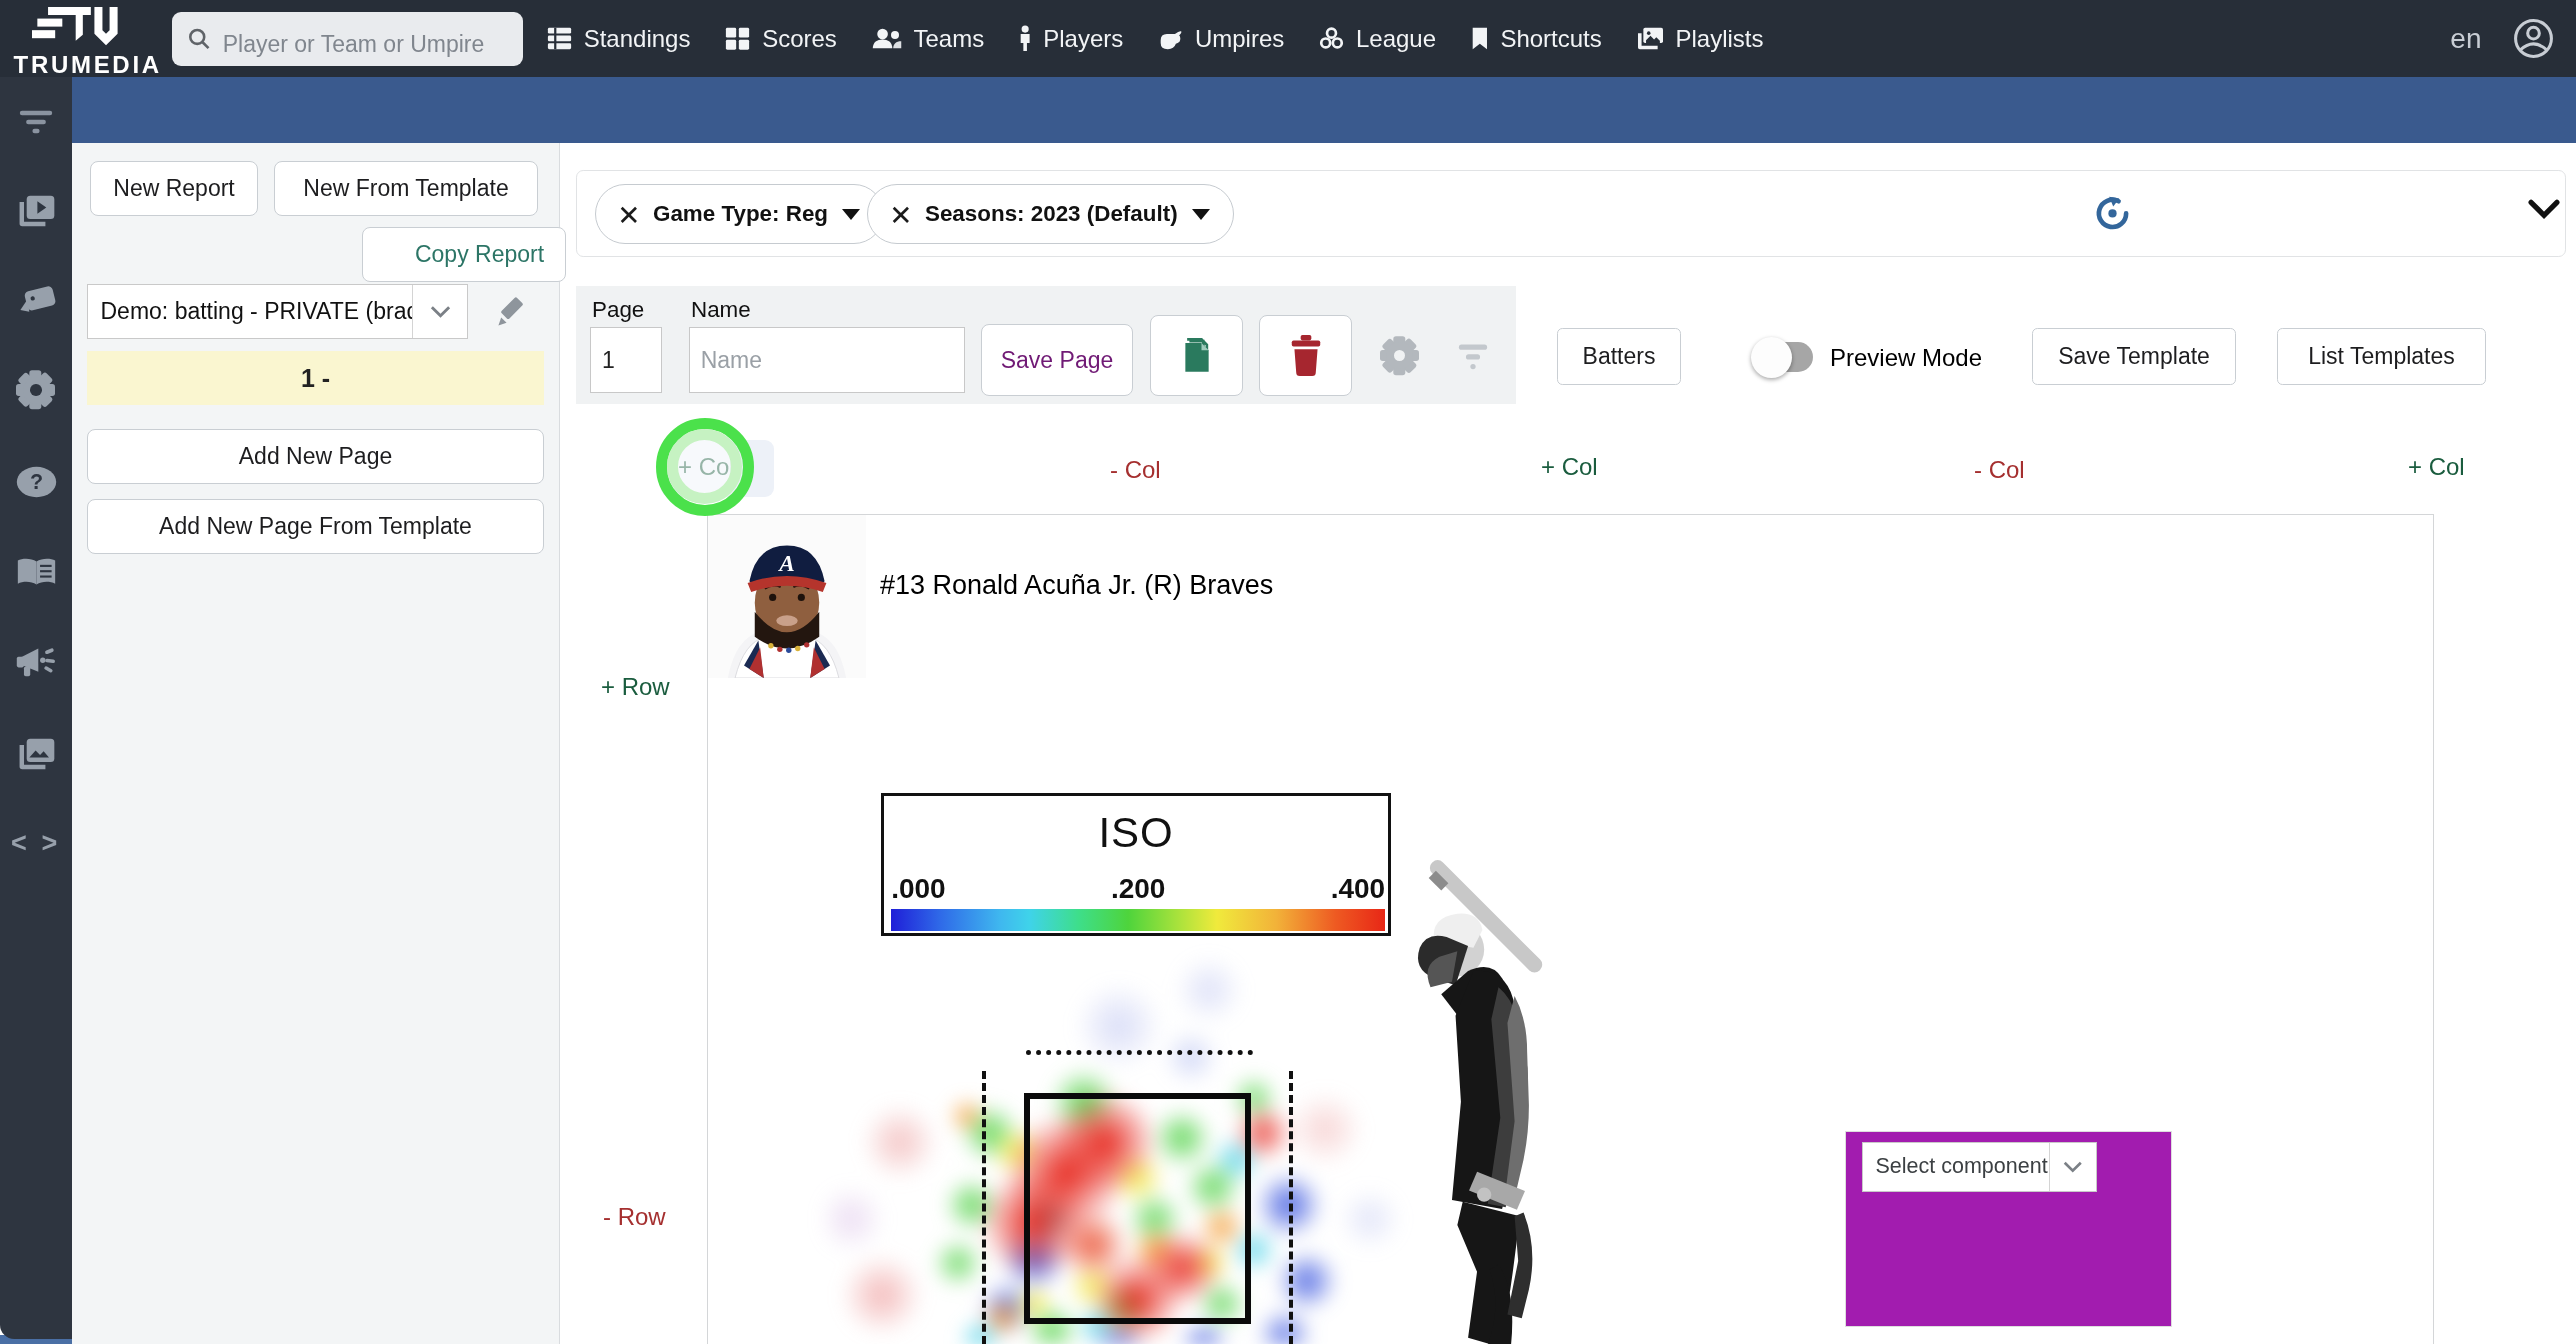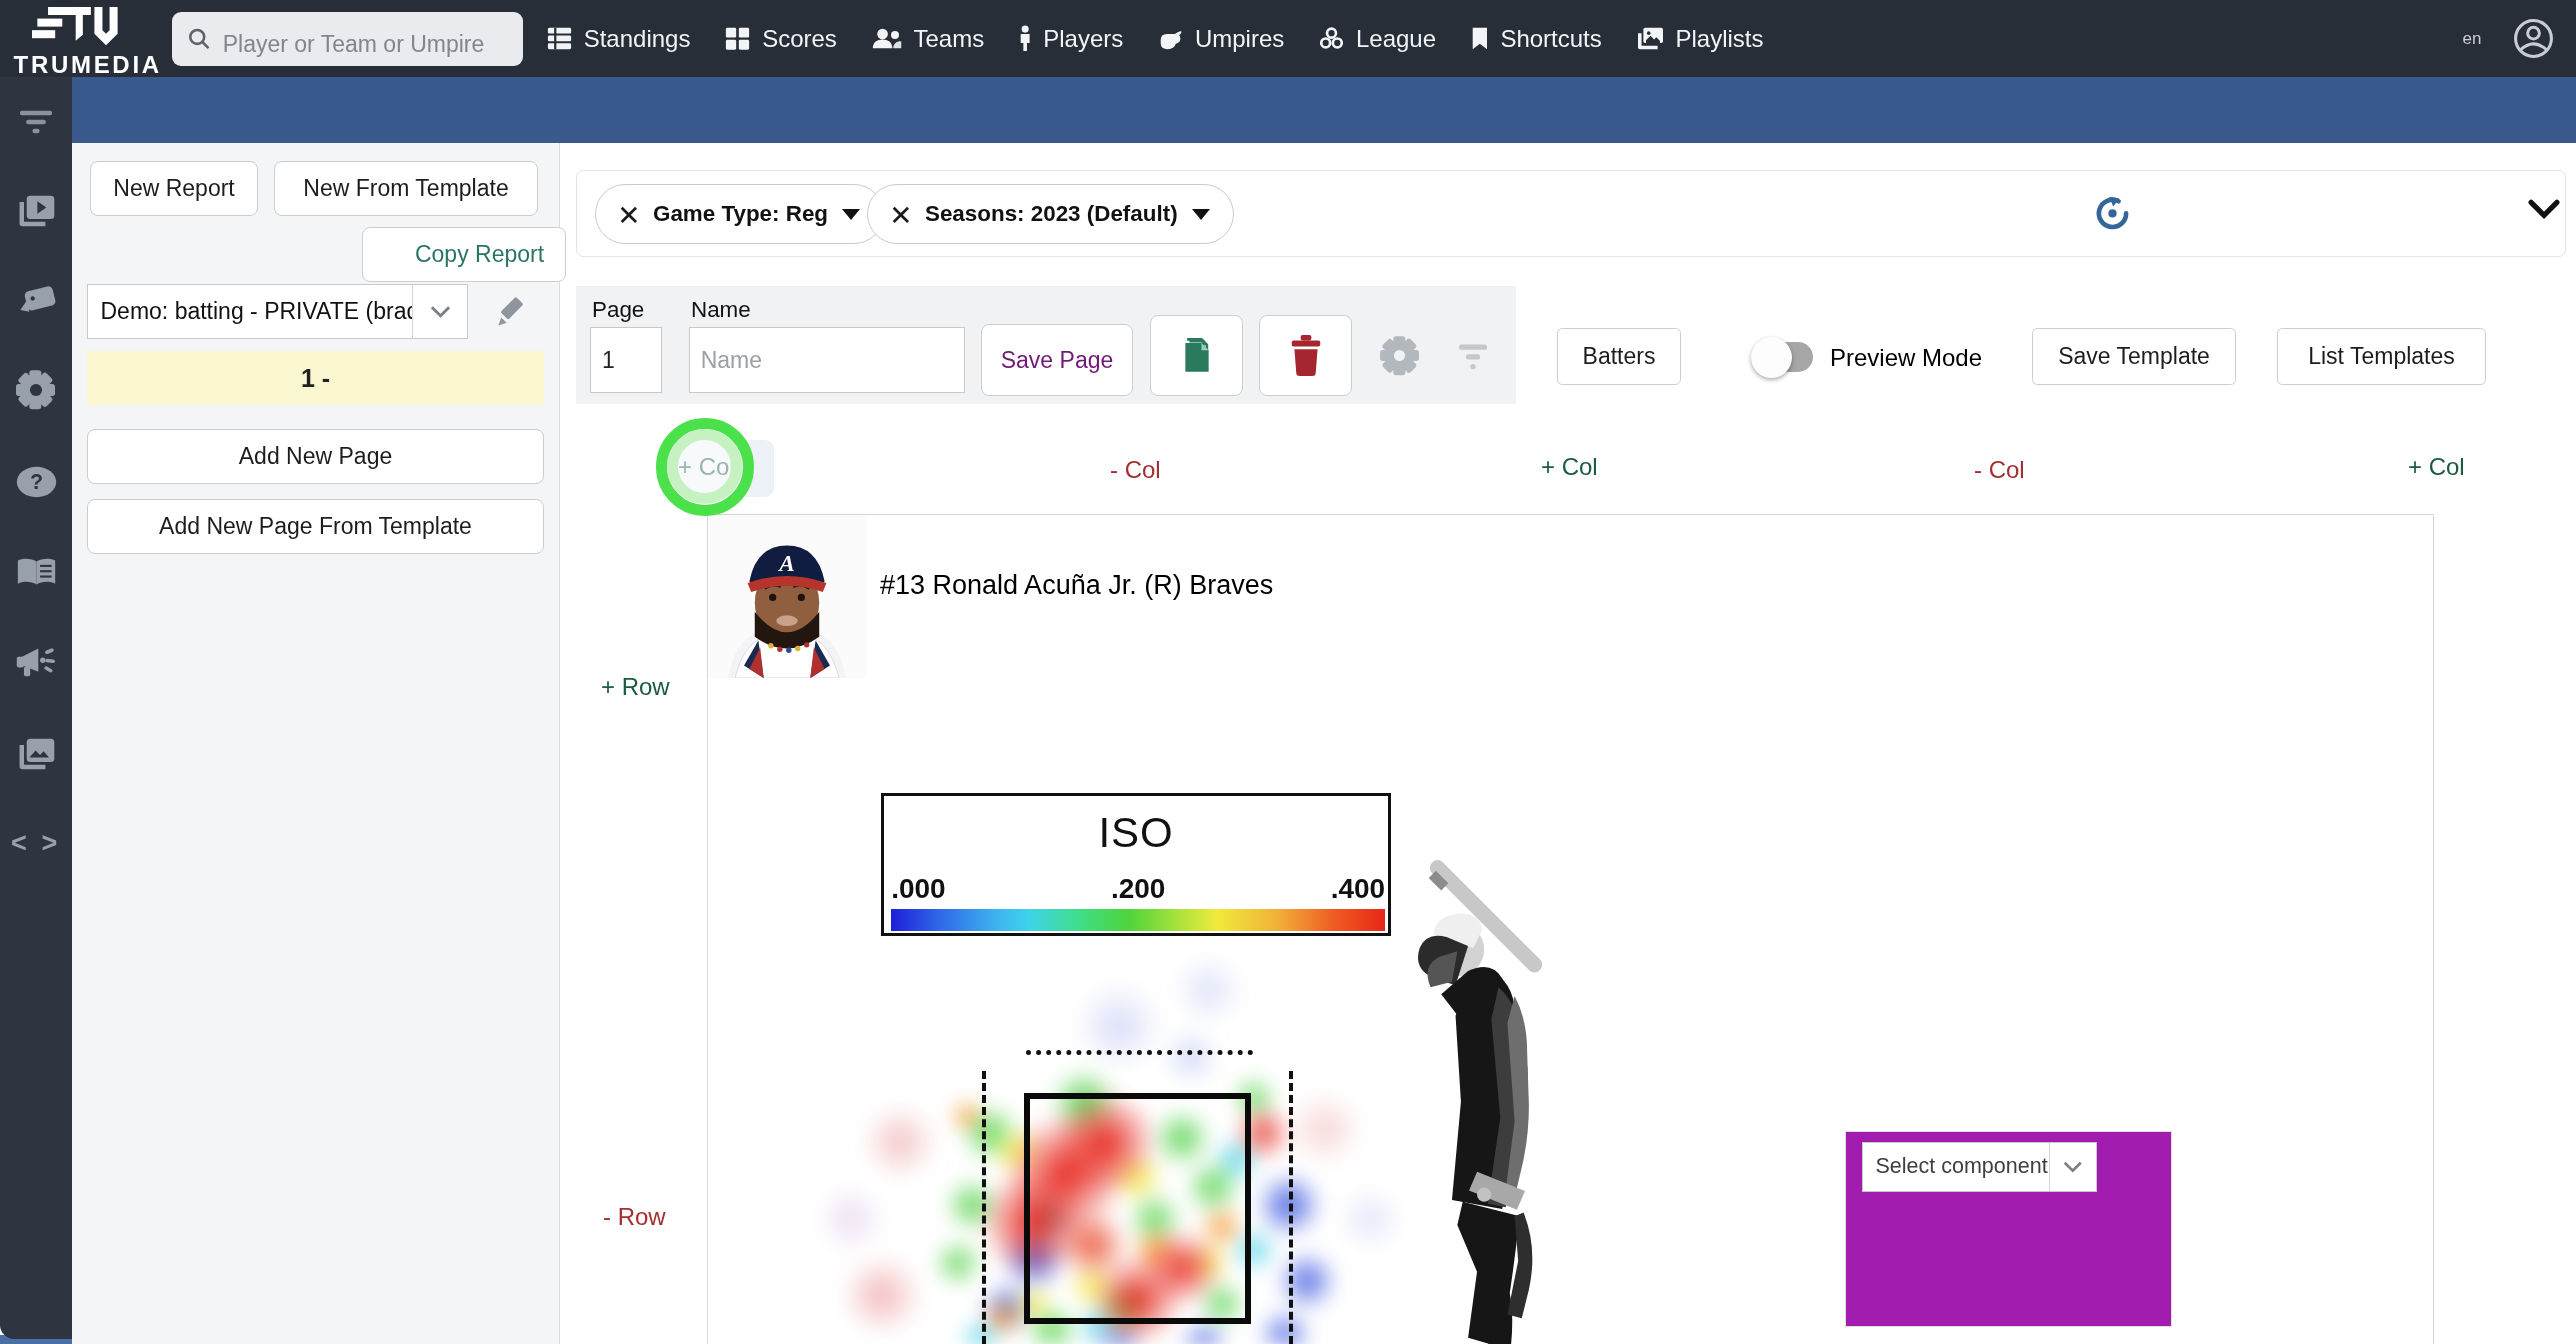--- a/index.html
+++ b/index.html
@@ -17,21 +17,21 @@
     background:#e9ebee; border-radius:9px; display:flex; align-items:center; padding:0 14.3px; }
   .nav-search input { border:none; outline:none; background:transparent; font-size:23px;
     color:#333; width:286px; margin-left:10.7px; font-family:"Liberation Sans",sans-serif;margin-top:12px; }
   .nav-search input::placeholder { color:#80868e; }
   .nav-items { position:absolute; left:546px; top:0; height:77px; display:flex;
     align-items:center; gap:34px; }
   .nav-item { display:flex; align-items:center; gap:10.7px; color:#f2f4f6; font-size:24px;
     cursor:pointer; white-space:nowrap; }
   .nav-right { position:absolute; right:21.5px; top:0; height:77px; display:flex;
     align-items:center; gap:30px; }
-  .nav-lang { color:#c8cdd4; font-size:17px; }
+  .nav-lang { color:#c8cdd4; font-size:28px; }
 
   
   .blue-band { left:0px; top:77px; width:2576px; height:66px; background:#3a5a8e; }
 
   
   .side-rail { left:0; top:77px; width:72px; height:1262px; background:#2e3540;
     border-bottom-left-radius:14.3px; z-index:30; }
   .rail-strip { left:0; top:1335px; width:72px; height:9px; background:#4a6fa5; z-index:20; }
   .rail-icon { position:absolute; left:0px; width:72px; height:50px; display:flex;
     align-items:center; justify-content:center; color:#97a0ab; cursor:pointer; }

